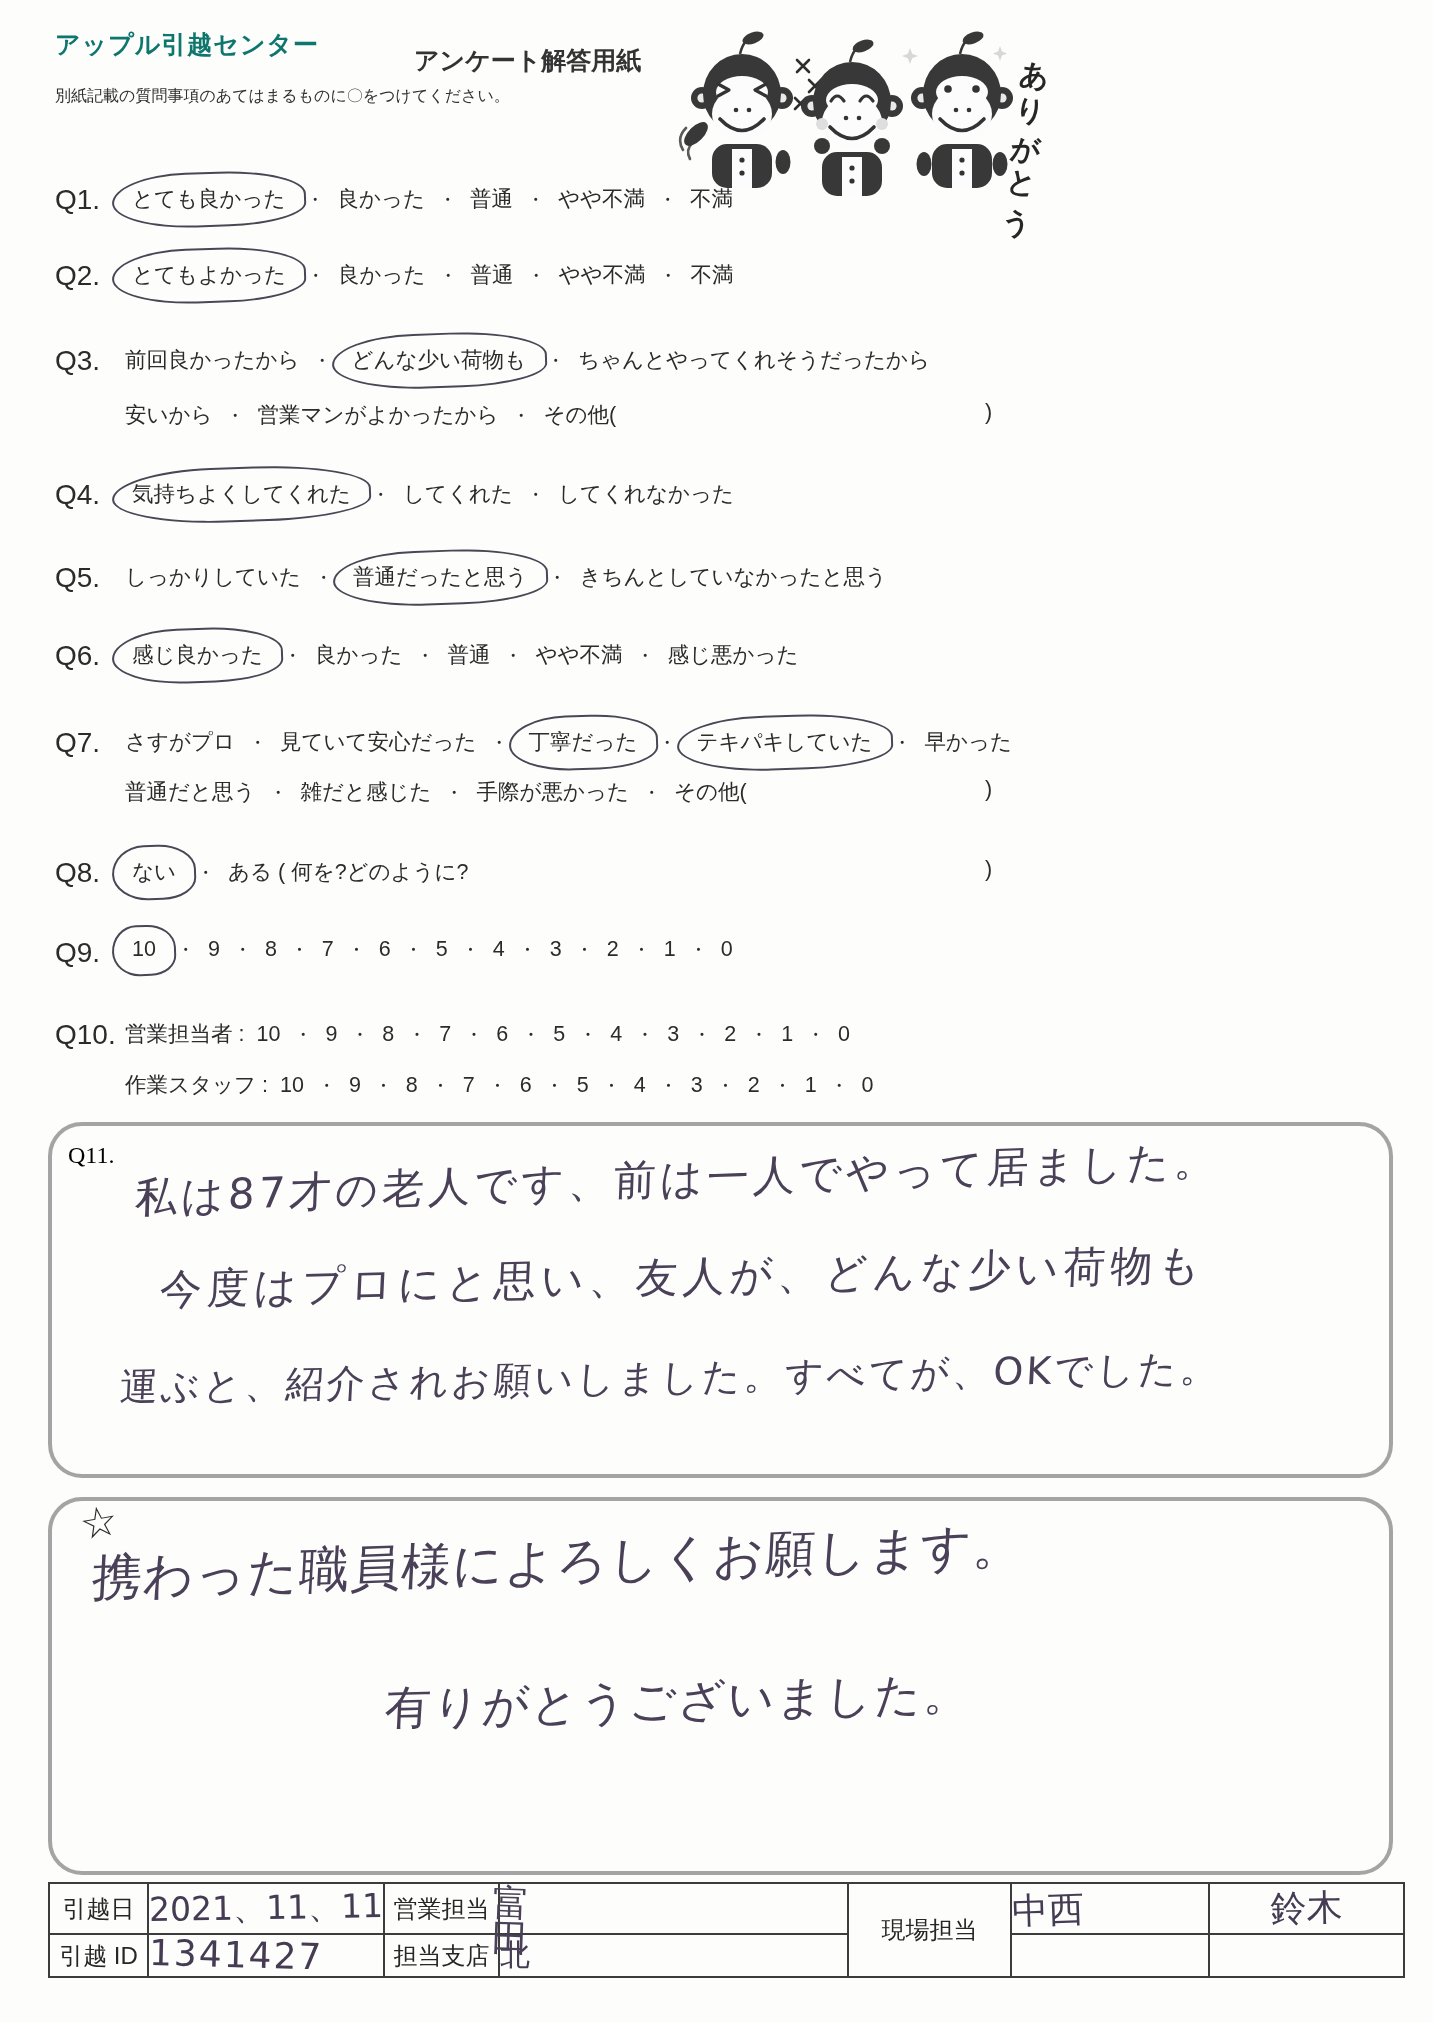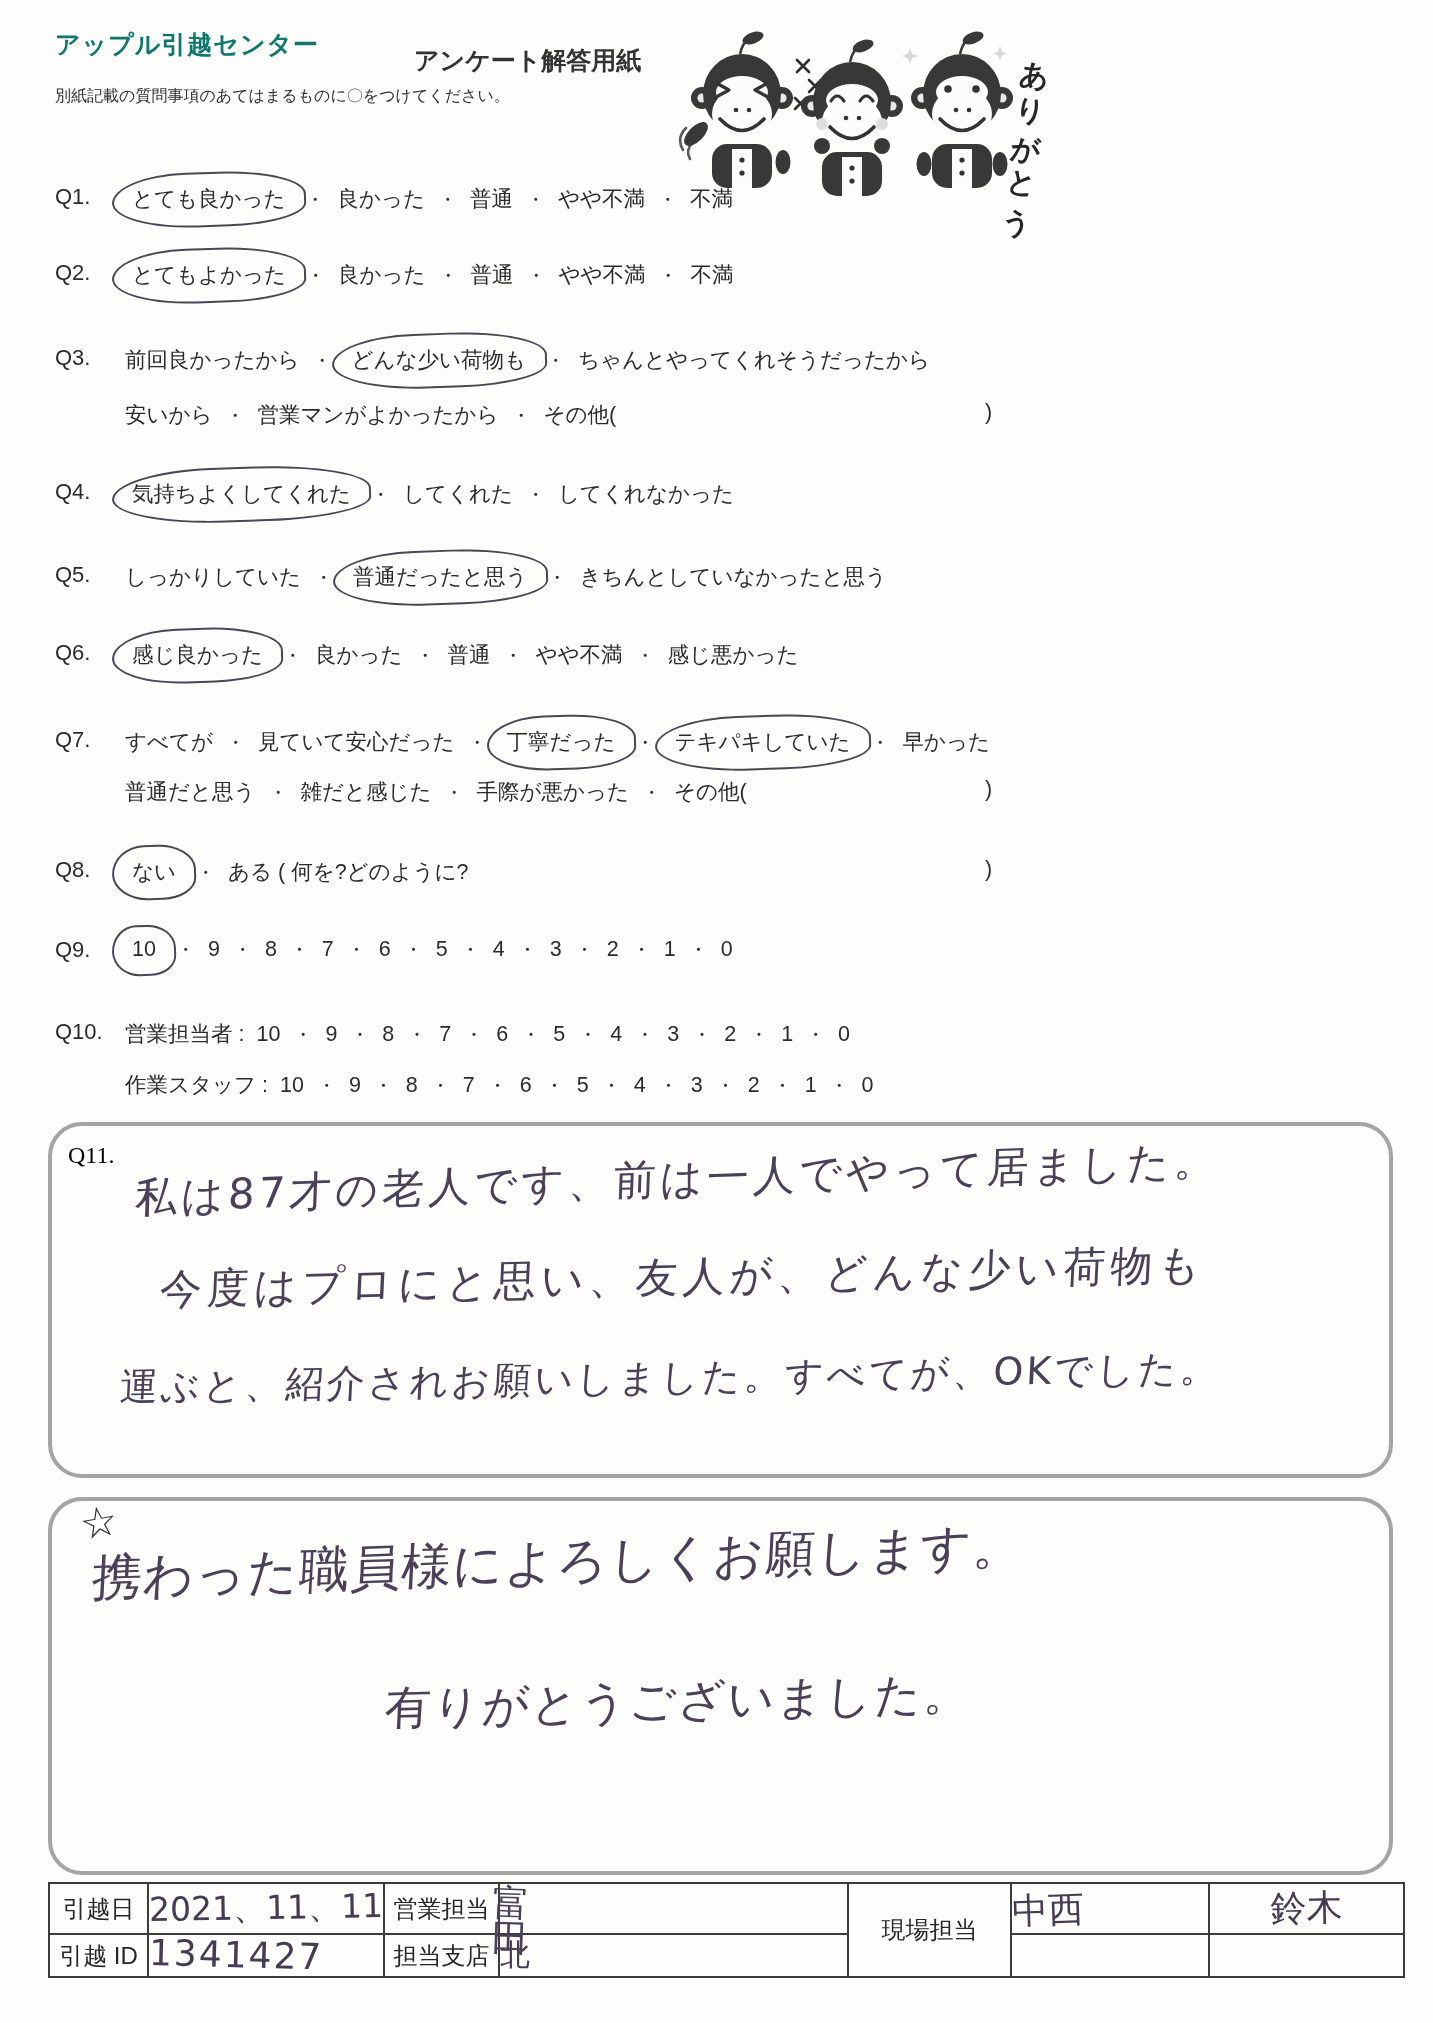--- a/index.html
+++ b/index.html
@@ -9,21 +9,21 @@
   
   .brand{position:absolute;left:55px;top:28px;font-size:25px;font-weight:900;letter-spacing:1px;color:#0f766e;}
   .form-title{position:absolute;left:414px;top:44px;font-size:25px;font-weight:700;color:#333;}
   .instruction{position:absolute;left:55px;top:86px;font-size:16px;color:#2f2f2f;}
   .mascots{position:absolute;left:678px;top:28px;width:340px;height:168px;}
   .thanks-vertical{position:absolute;left:1008px;top:40px;writing-mode:vertical-rl;text-orientation:upright;
         font-size:29px;font-weight:800;letter-spacing:4px;color:#262626;transform:rotate(7deg);}
 
   
   .q-line{position:absolute;left:0;width:1433px;font-size:21.5px;white-space:nowrap;color:#2b2b2b;}
-  .q-label{position:absolute;left:55px;font-size:22px;}
+  .q-label{position:absolute;left:55px;font-size:28px;}
   .q-opts{position:absolute;left:125px;display:inline-flex;align-items:baseline;}
   .sep{margin:0 13px;font-size:19px;color:#2b2b2b;}
   .q-lead{margin-right:12px;}
   .opt{position:relative;}
   .circled{padding:0 7px;}
   .circled::before{content:'';position:absolute;left:-13px;right:-13px;top:-12px;bottom:-14px;
         border:2.6px solid #4b4656;border-radius:46% 54% 48% 52% / 62% 54% 46% 58%;
         transform:rotate(-2deg);pointer-events:none;}
   .trail{position:absolute;left:985px;}
 
@@ -232,21 +232,21 @@
           <span class="opt">普通</span>
           <span class="sep">・</span>
           <span class="opt">やや不満</span>
           <span class="sep">・</span>
           <span class="opt">感じ悪かった</span>
         </span>
       </div>
       <div class="q-line" style="top: 727px;">
         <span class="q-label">Q7.</span>
         <span class="q-opts">
-          <span class="opt">すべてが</span>
+          <span class="opt">さすがプロ</span>
           <span class="sep">・</span>
           <span class="opt">見ていて安心だった</span>
           <span class="sep">・</span>
           <span class="opt circled">丁寧だった</span>
           <span class="sep">・</span>
           <span class="opt circled">テキパキしていた</span>
           <span class="sep">・</span>
           <span class="opt">早かった</span>
         </span>
       </div>

